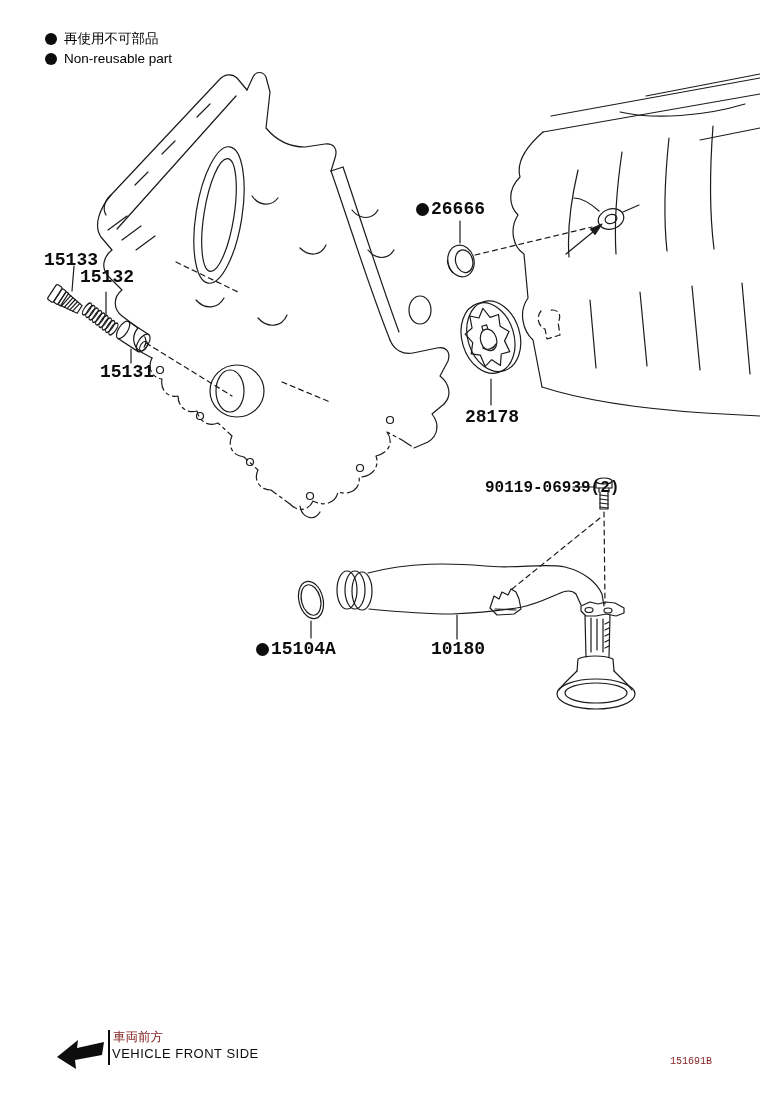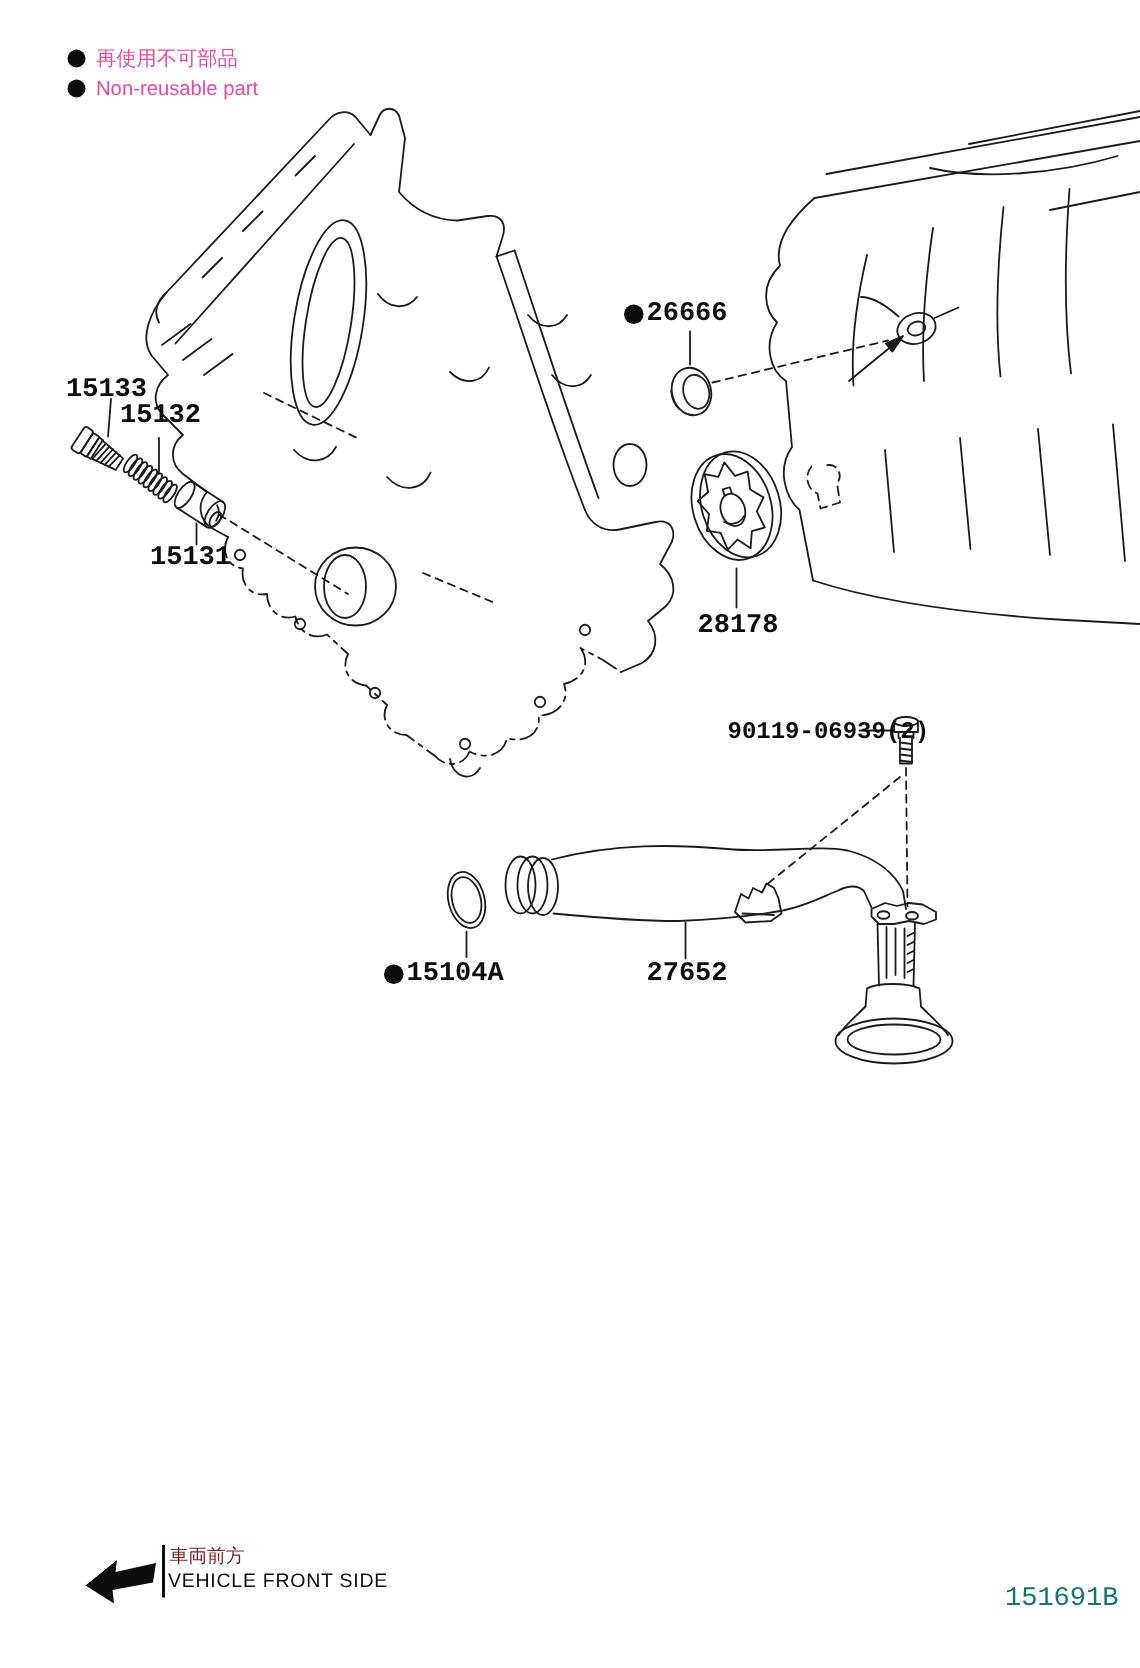--- a/index.html
+++ b/index.html
@@ -17,28 +17,28 @@
     color:#0d0d0d;white-space:nowrap;letter-spacing:0px;
   }
   .part-label.small{font-size:16px;}
   .with-bullet{display:flex;align-items:center;gap:2px;}
   .bullet{
     width:13px;height:13px;border-radius:50%;
     background:#0d0d0d;flex:0 0 auto;
   }
   .legend-row{
     position:absolute;display:flex;align-items:center;gap:7px;
-    font-size:13.5px;line-height:16px;color:#ec4899;
+    font-size:13.5px;line-height:16px;color:#000000;
   }
   .legend-row .bullet{width:12px;height:12px;}
   .footer-jp{position:absolute;left:113px;top:1029px;font-size:12.5px;color:#7f1d1d;}
   .footer-en{position:absolute;left:112px;top:1046px;font-size:13px;letter-spacing:0.5px;color:#0d0d0d;}
   .figure-code{
     position:absolute;left:670px;top:1056px;
-    font-family:"Liberation Mono", monospace;font-size:18px;color:#0f766e;
+    font-family:"Liberation Mono", monospace;font-size:10px;color:#7f1d1d;
   }
   .vrule{position:absolute;left:108px;top:1030px;width:2px;height:35px;background:#0d0d0d;}
 </style>
 </head>
 <body>
 
 <svg id="art" width="760" height="1112" viewBox="0 0 760 1112" stroke="#1b1b1b" stroke-width="1.2" fill="none" stroke-linecap="round" stroke-linejoin="round">
 
   <g>
     <path d="M106,215 C102,208 105,200 111,195 L219,80 C224,74 232,73 237,78 L247,90"></path>
@@ -223,18 +223,18 @@
 
 <div class="part-label" style="left:465px;top:407px;">28178</div>
 
 <div class="part-label small" style="left:437px;top:478px;margin-left:48px;">90119-06939(2)</div>
 
 <div class="part-label with-bullet" style="left:256px;top:639px;">
   <span class="bullet"></span>
   <span>15104A</span>
 </div>
 
-<div class="part-label" style="left:431px;top:639px;">27652</div>
+<div class="part-label" style="left:431px;top:639px;">10180</div>
 
 <div class="vrule"></div>
 <div class="footer-jp">車両前方</div>
 <div class="footer-en">VEHICLE FRONT SIDE</div>
 <div class="figure-code">151691B</div>
 
 </body></html>

